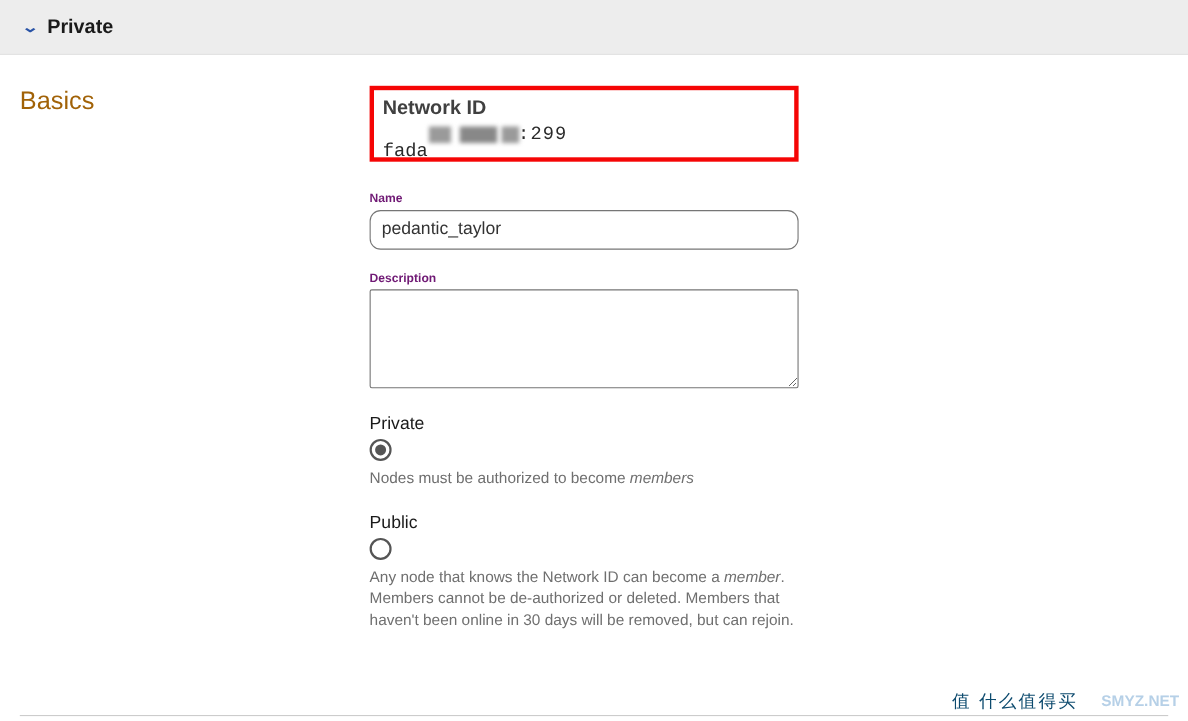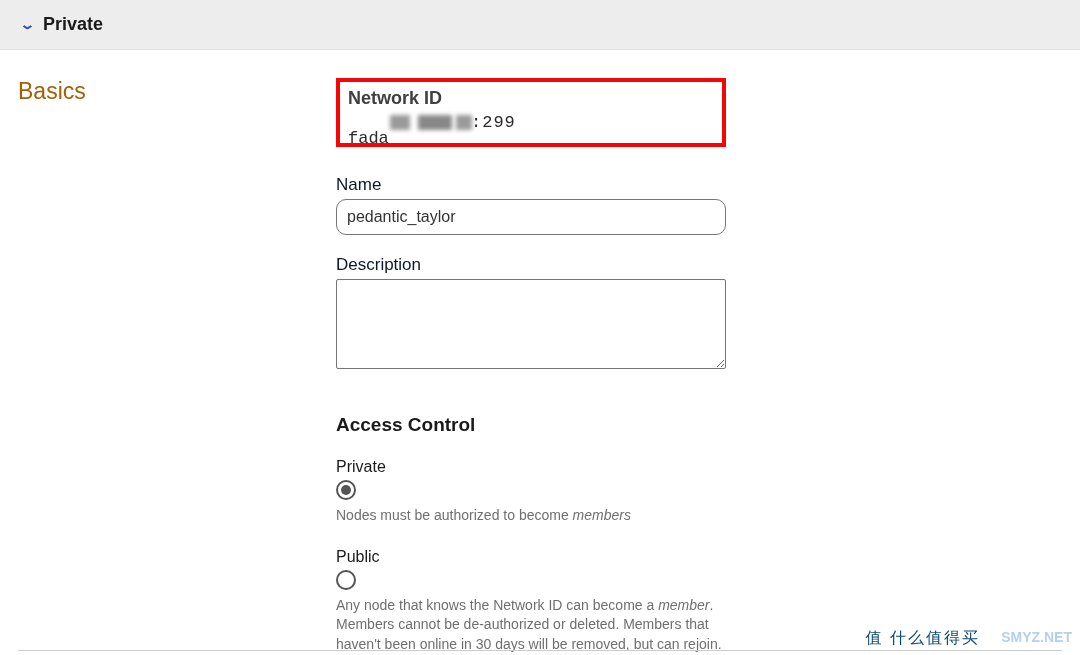--- a/index.html
+++ b/index.html
@@ -74,23 +74,23 @@
       top: 2px;
       height: 15px;
       filter: blur(2px);
       background: #9a9a9a;
     }
     .blur1 { left: 42px; width: 20px; }
     .blur2 { left: 70px; width: 34px; background:#888;}
     .blur3 { left: 108px; width: 16px; }
     .field-group { margin-bottom: 20px; }
     .field-label {
-      font-weight: 400;
-      font-size: 17px;
-      color: #0f172a;
+      font-weight: 700;
+      font-size: 11px;
+      color: #701a75;
       margin-bottom: 4px;
     }
     .text-input {
       width: 390px;
       padding: 8px 10px;
       border: 1px solid #767676;
       border-radius: 10px;
       font-size: 16px;
       font-family: inherit;
       color: #333;
@@ -190,21 +190,20 @@
     <div class="field-group">
       <div class="field-label">Name</div>
       <input type="text" class="text-input" value="pedantic_taylor" style="">
     </div>
 
     <div class="field-group">
       <div class="field-label">Description</div>
       <textarea class="textarea-input" style=""></textarea>
     </div>
 
-    <div class="access-heading">Access Control</div>
 
     <div class="radio-group">
       <div class="radio-label">Private</div>
       <div class="radio-circle selected"></div>
       <div class="helper-text">
         <span>Nodes must be authorized to become </span><em>members</em>
       </div>
     </div>
 
     <div class="radio-group">

